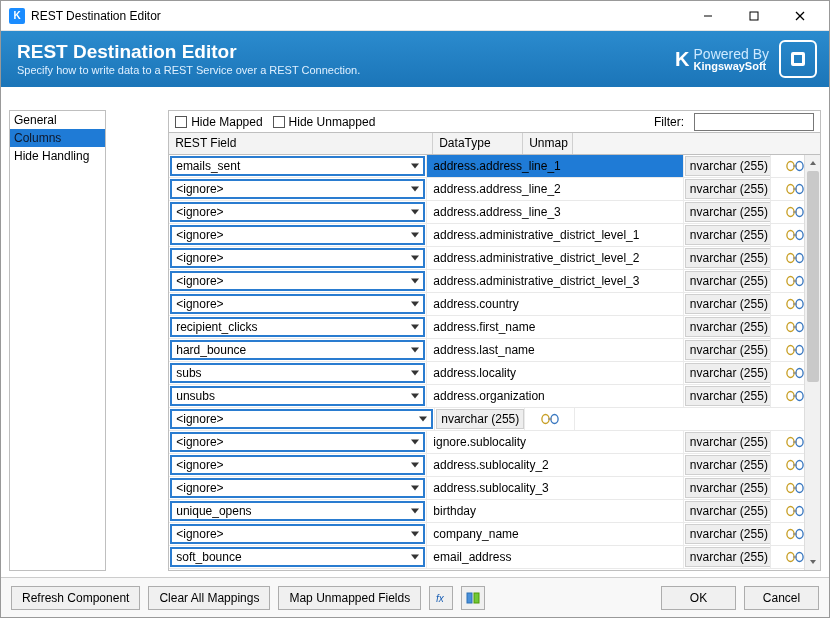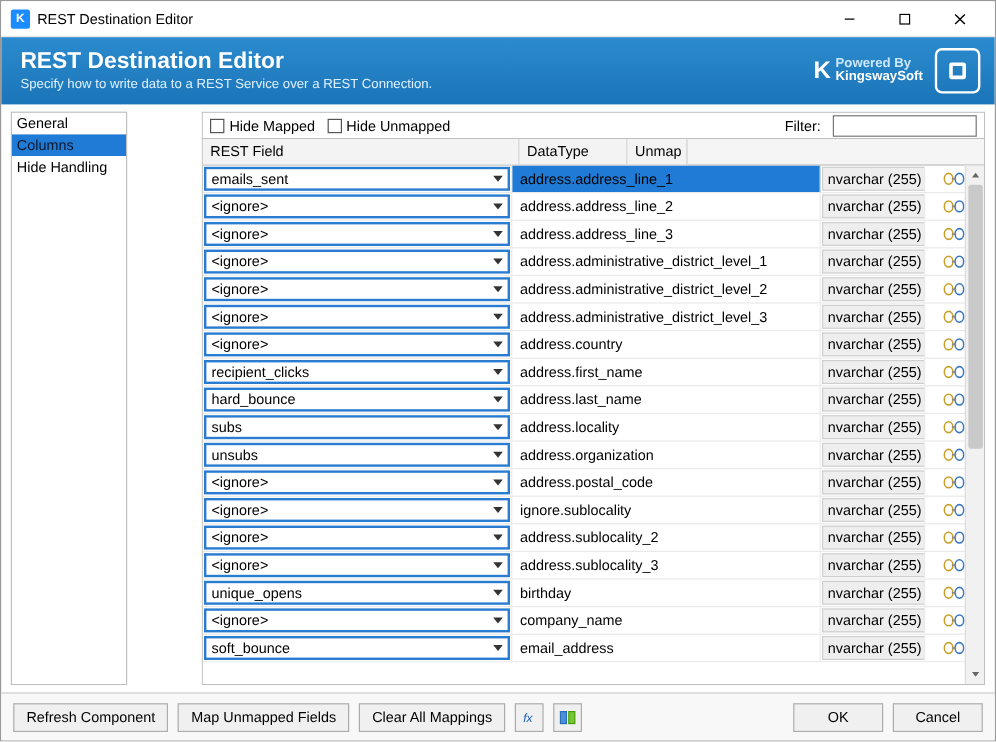--- a/index.html
+++ b/index.html
@@ -10,24 +10,24 @@
   .title-text { flex:0 0 auto; }
   .title-spacer { flex:1 1 auto; }
   .win-btn { width:46px; height:28px; display:flex; align-items:center; justify-content:center; color:#333; }
   .header-band { height:56px; background:linear-gradient(#2b8bce, #1b75b8); color:#fff; display:flex; align-items:center; padding:0 12px 0 16px; }
   .header-left { flex:1 1 auto; }
   .header-title { font-size:19px; font-weight:600; line-height:1.1; }
   .header-sub { font-size:11px; color:#dff0ff; margin-top:2px; }
   .header-right { display:flex; align-items:center; gap:10px; }
   .brand { display:flex; align-items:center; gap:4px; }
   .brand-k { font-size:20px; font-weight:bold; color:#fff; }
-  .brand-text { font-size:11px; line-height:1.0; color:#cde9ff;font-weight:bold; }
+  .brand-text { font-size:14px; line-height:1.0; color:#cde9ff; }
   .docs-btn { width:38px; height:38px; border:2px solid #fff; border-radius:6px; display:flex; align-items:center; justify-content:center; }
   .docs-inner { width:14px; height:14px; border:3px solid #fff; border-radius:2px; }
-  .body-area { flex:1 1 auto; display:flex; padding:6px 8px 0 8px; gap:16px; overflow:hidden; }
+  .body-area { flex:1 1 auto; display:flex; padding:23px 8px 0 8px; gap:16px; overflow:hidden; }
   .sidebar { width:100px; border:1px solid #bfbfbf; background:#fff; display:flex; flex-direction:column; }
   .side-item { padding:2px 4px; cursor:default; }
   .side-item.selected { background:#1f7bd6; color:#0f172a; }
   .main-panel { flex:1 1 auto; display:flex; flex-direction:column; overflow:hidden;margin-left:46px; }
   .toolbar-row { height:22px; display:flex; align-items:center; border:1px solid #bfbfbf; border-bottom:none; padding:0 6px; gap:10px; background:#fff; }
   .chk { display:flex; align-items:center; gap:4px; }
   .chk-box { width:12px; height:12px; border:1px solid #555; background:#fff; }
   .toolbar-spacer { flex:1 1 auto; }
   .filter-input { width:120px; height:18px; border:1px solid #777; padding:1px 3px; }
   .table-wrap { flex:1 1 auto; border:1px solid #bfbfbf; overflow:hidden; background:#fff; position:relative; }
@@ -331,21 +331,20 @@
                     <ellipse cx="15" cy="6" rx="4" ry="5" fill="none" stroke="#3a78c0" stroke-width="1.5"></ellipse>
                     <line x1="8" y1="6" x2="12" y2="6" stroke="#888" stroke-width="1.5"></line>
                   </svg>
                 </span>
               </div>
             </div>
             <div class="row">
               <div class="cell cell-input">
                 <div class="dd">&lt;ignore&gt;</div>
               </div>
-              <div class="cell cell-rest">address.postal_code</div>
               <div class="cell cell-type">
                 <div class="type-chip">nvarchar (255)</div>
               </div>
               <div class="cell cell-unmap">
                 <span class="unmap-icon">
                   <svg width="20" height="12" viewBox="0 0 20 12">
                     <ellipse cx="5" cy="6" rx="4" ry="5" fill="none" stroke="#c8a028" stroke-width="1.5"></ellipse>
                     <ellipse cx="15" cy="6" rx="4" ry="5" fill="none" stroke="#3a78c0" stroke-width="1.5"></ellipse>
                     <line x1="8" y1="6" x2="12" y2="6" stroke="#888" stroke-width="1.5"></line>
                   </svg>
@@ -476,22 +475,22 @@
                 <polygon points="1,2 7,2 4,6" fill="#666"></polygon>
               </svg>
           </div>
         </div>
       </div>
     </div>
   </div>
 
   <div class="footer">
     <div class="btn">Refresh Component</div>
+    <div class="btn">Clear All Mappings</div>
     <div class="btn">Map Unmapped Fields</div>
-    <div class="btn">Clear All Mappings</div>
     <div class="icon-btn">
       <svg width="14" height="14" viewBox="0 0 14 14">
           <text x="2" y="11" font-size="10" font-style="italic" fill="#1a5fb4">fx</text>
         </svg>
     </div>
     <div class="icon-btn">
       <svg width="14" height="14" viewBox="0 0 14 14">
         <rect x="1" y="2" width="5" height="10" fill="#4a90d9" stroke="#2a70b8"></rect>
         <rect x="8" y="2" width="5" height="10" fill="#71c837" stroke="#4e9a06"></rect>
       </svg>

